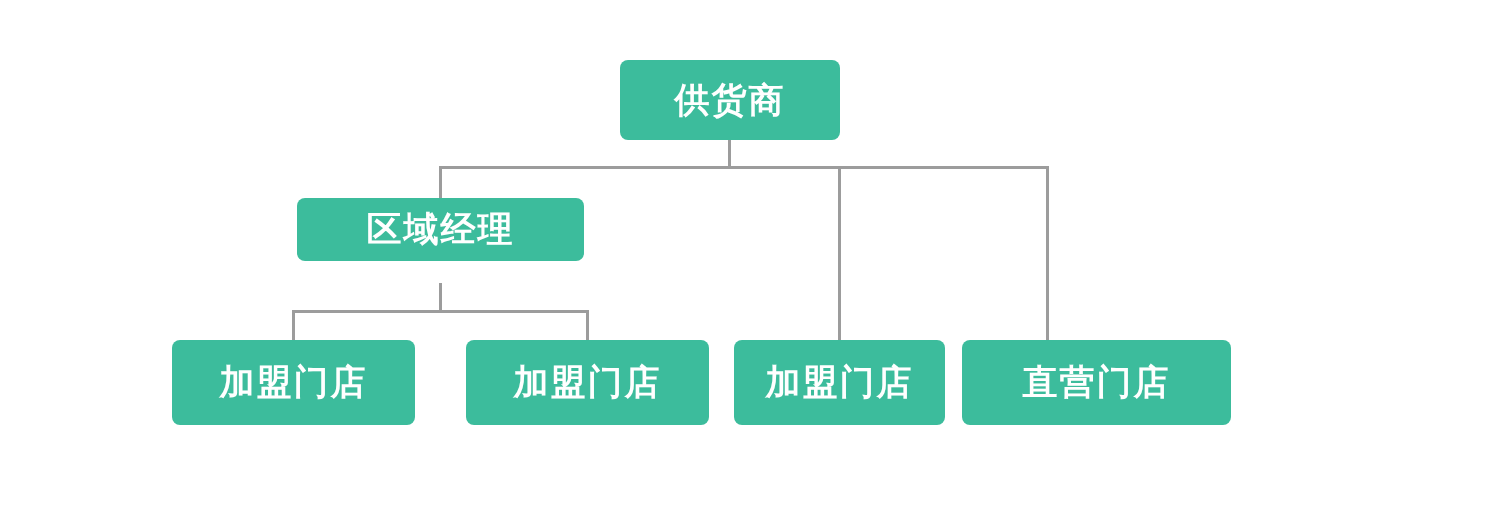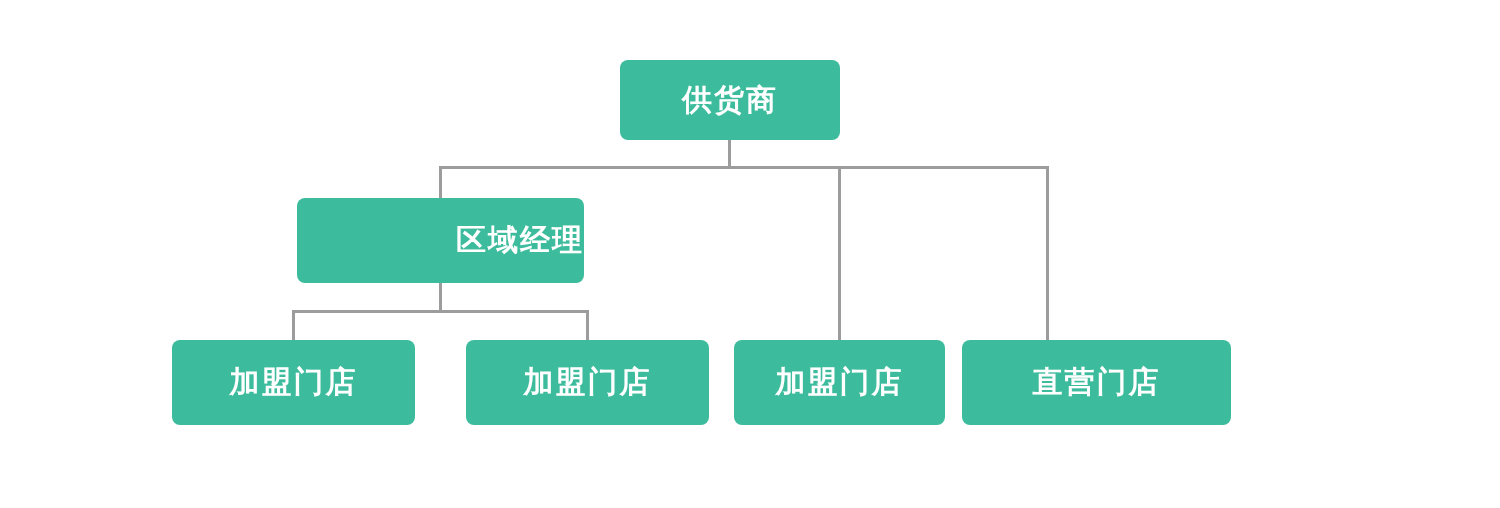--- a/index.html
+++ b/index.html
@@ -14,34 +14,34 @@
       background: #ffffff;
       overflow: hidden;
       font-family: "DejaVu Sans", "Liberation Sans", sans-serif;
     }
     .node {
       position: absolute;
       background: #3cbc9c;
       border-radius: 8px;
       color: #ffffff;
       font-weight: bold;
-      font-size: 30px;
+      font-size: 35px;
       letter-spacing: 2px;
       display: flex;
       align-items: center;
       justify-content: center;
       box-sizing: border-box;
     }
     .line {
       position: absolute;
       background: #9c9c9c;
     }
     
     .node-root     { left: 620px; top: 60px;  width: 220px; height: 80px; }
-    .node-manager  { left: 297px; top: 198px; width: 287px; height: 85px; justify-content: flex-end; }
+    .node-manager  { left: 297px; top: 198px; width: 287px; height: 63px; }
     .node-store1   { left: 172px; top: 340px; width: 243px; height: 85px; }
     .node-store2   { left: 466px; top: 340px; width: 243px; height: 85px; }
     .node-store3   { left: 734px; top: 340px; width: 211px; height: 85px; }
     .node-store4   { left: 962px; top: 340px; width: 269px; height: 85px; }
     
     .l-root-drop      { left: 728px;  top: 140px; width: 3px;   height: 29px; }
     .l-top-horiz      { left: 439px;  top: 166px; width: 610px; height: 3px;  }
     .l-to-manager     { left: 439px;  top: 166px; width: 3px;   height: 32px; }
     .l-to-store3      { left: 838px;  top: 166px; width: 3px;   height: 174px;}
     .l-to-store4      { left: 1046px; top: 166px; width: 3px;   height: 174px;}

